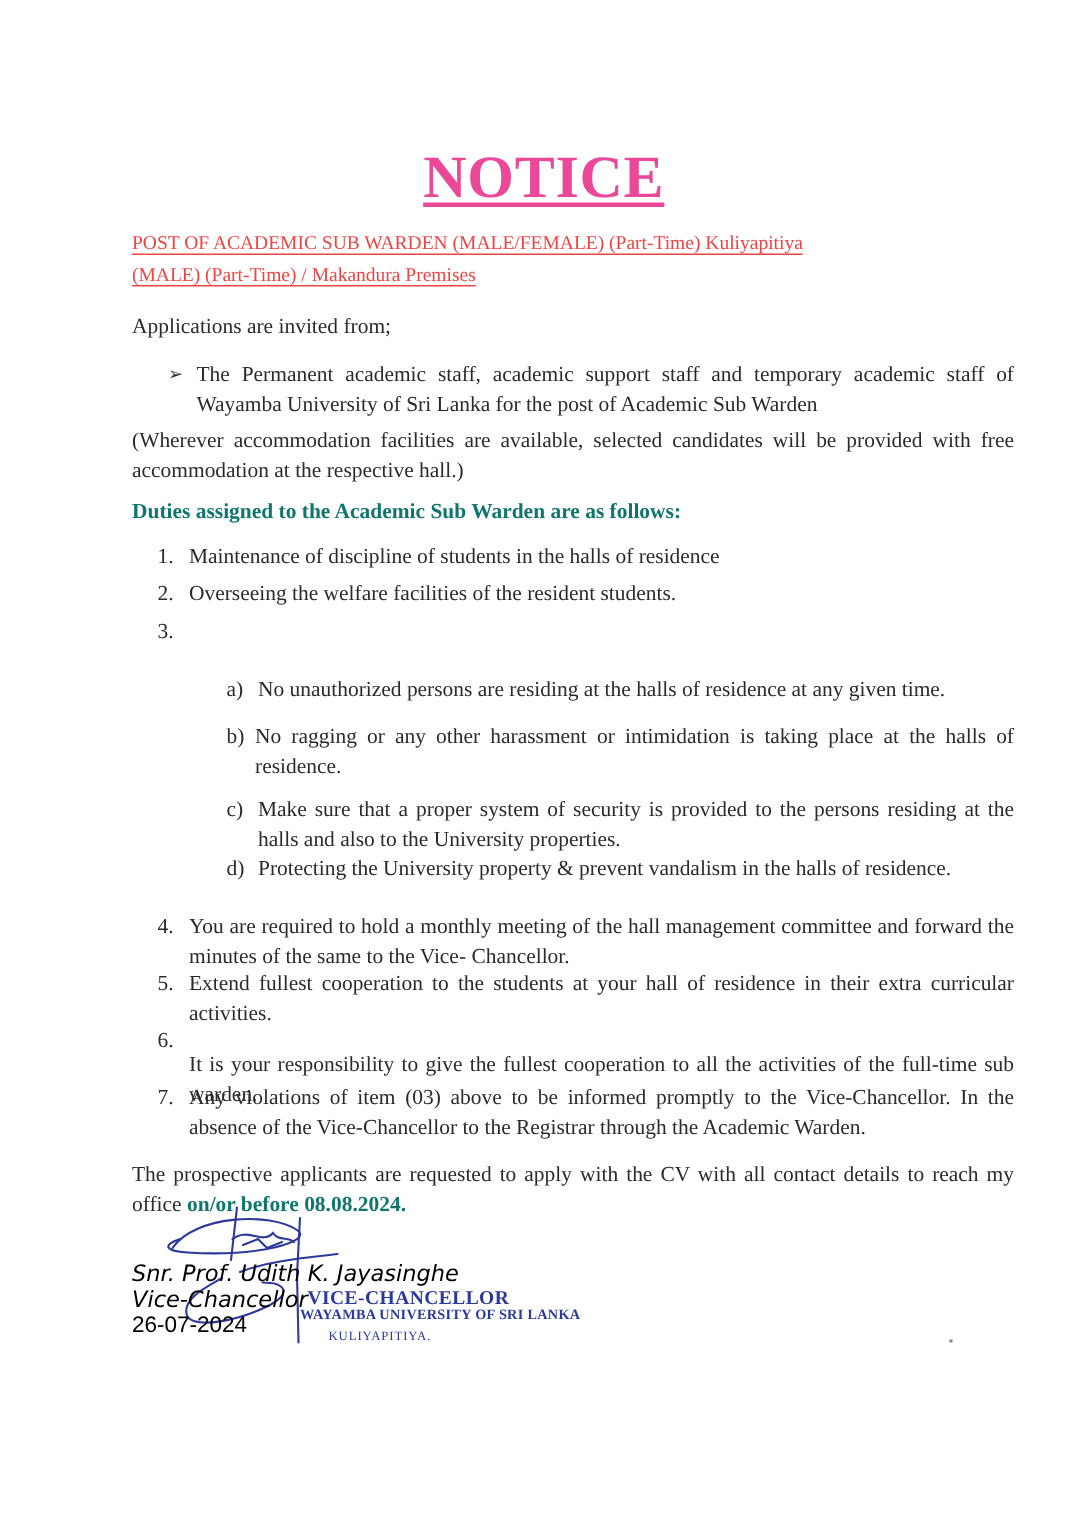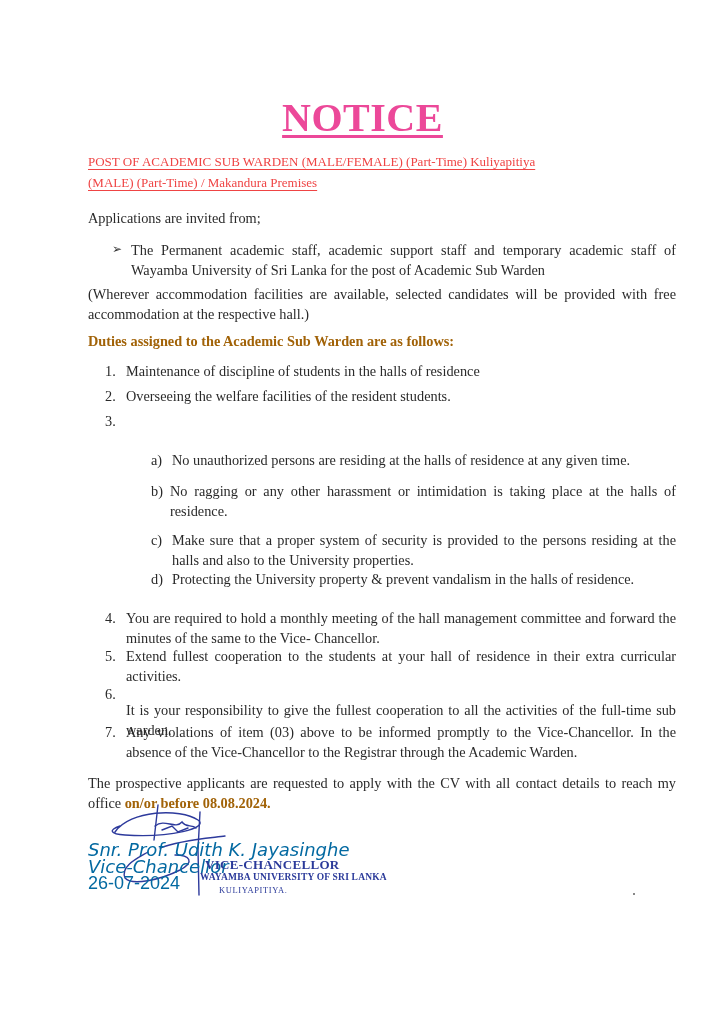--- a/index.html
+++ b/index.html
@@ -48,42 +48,42 @@
       text-decoration: underline;
       text-underline-offset: 3px;
     }
     .p {
       position: absolute;
       font-size: 14.3px;
       line-height: 20px;
       color: #2a2a2a;
     }
     .justify { text-align: justify; text-align-last: left; }
-    .bold { font-weight: bold; color: #a16207; }
+    .bold { font-weight: bold; color: #0f766e; }
     .bullet {
       position: absolute;
       left: 112px; top: 242px;
       font-family: "DejaVu Sans", sans-serif;
       font-size: 12px;
       color: #333;
     }
     .num {
       position: absolute;
       font-size: 14.3px;
       line-height: 20px;
       color: #2a2a2a;
     }
     .sig-block {
       position: absolute;
       left: 88px; top: 841px;
       font-family: "DejaVu Sans", sans-serif;
       font-style: italic;
-      font-size: 18px;
+      font-size: 15px;
       line-height: 17px;
-      color: #0369a1;
+      color: #000000;
     }
     .sig-date {
       font-style: normal;
       font-family: Liberation Sans, sans-serif;
     }
     .stamp {
       position: absolute;
       left: 205px; top: 858px;
       color: #2b3a9a;
       font-family: "Liberation Serif", serif;

